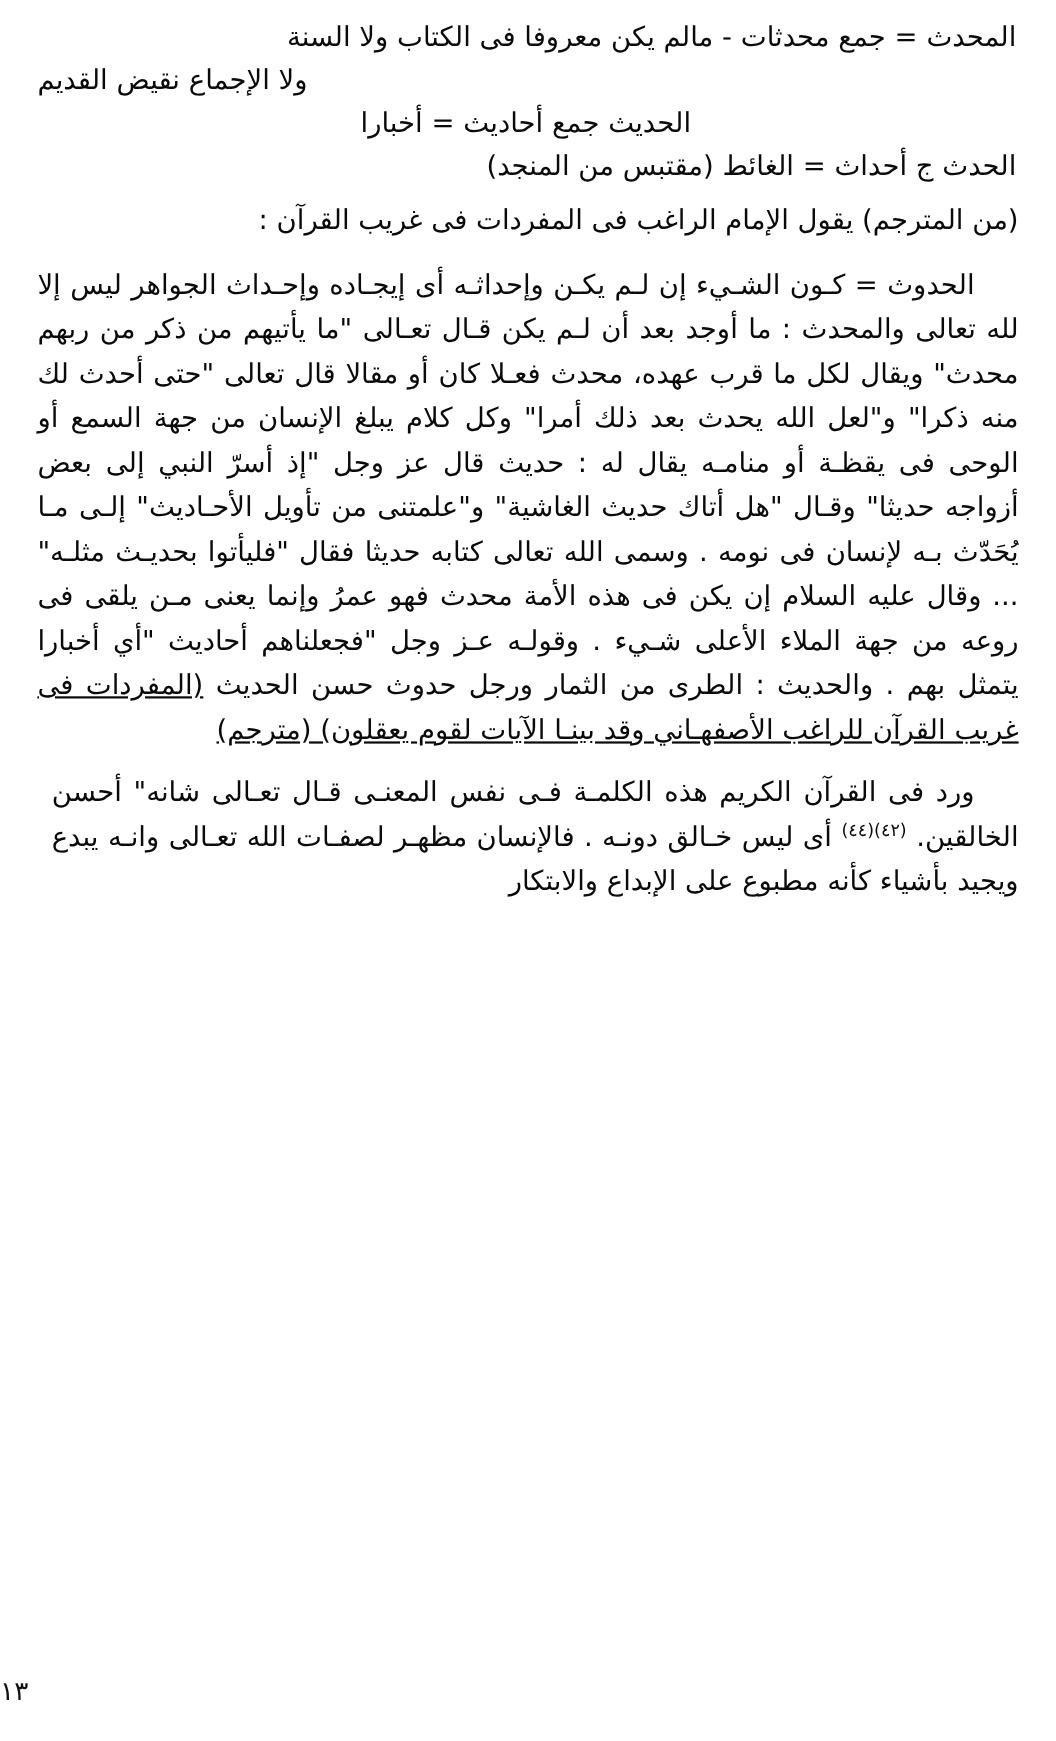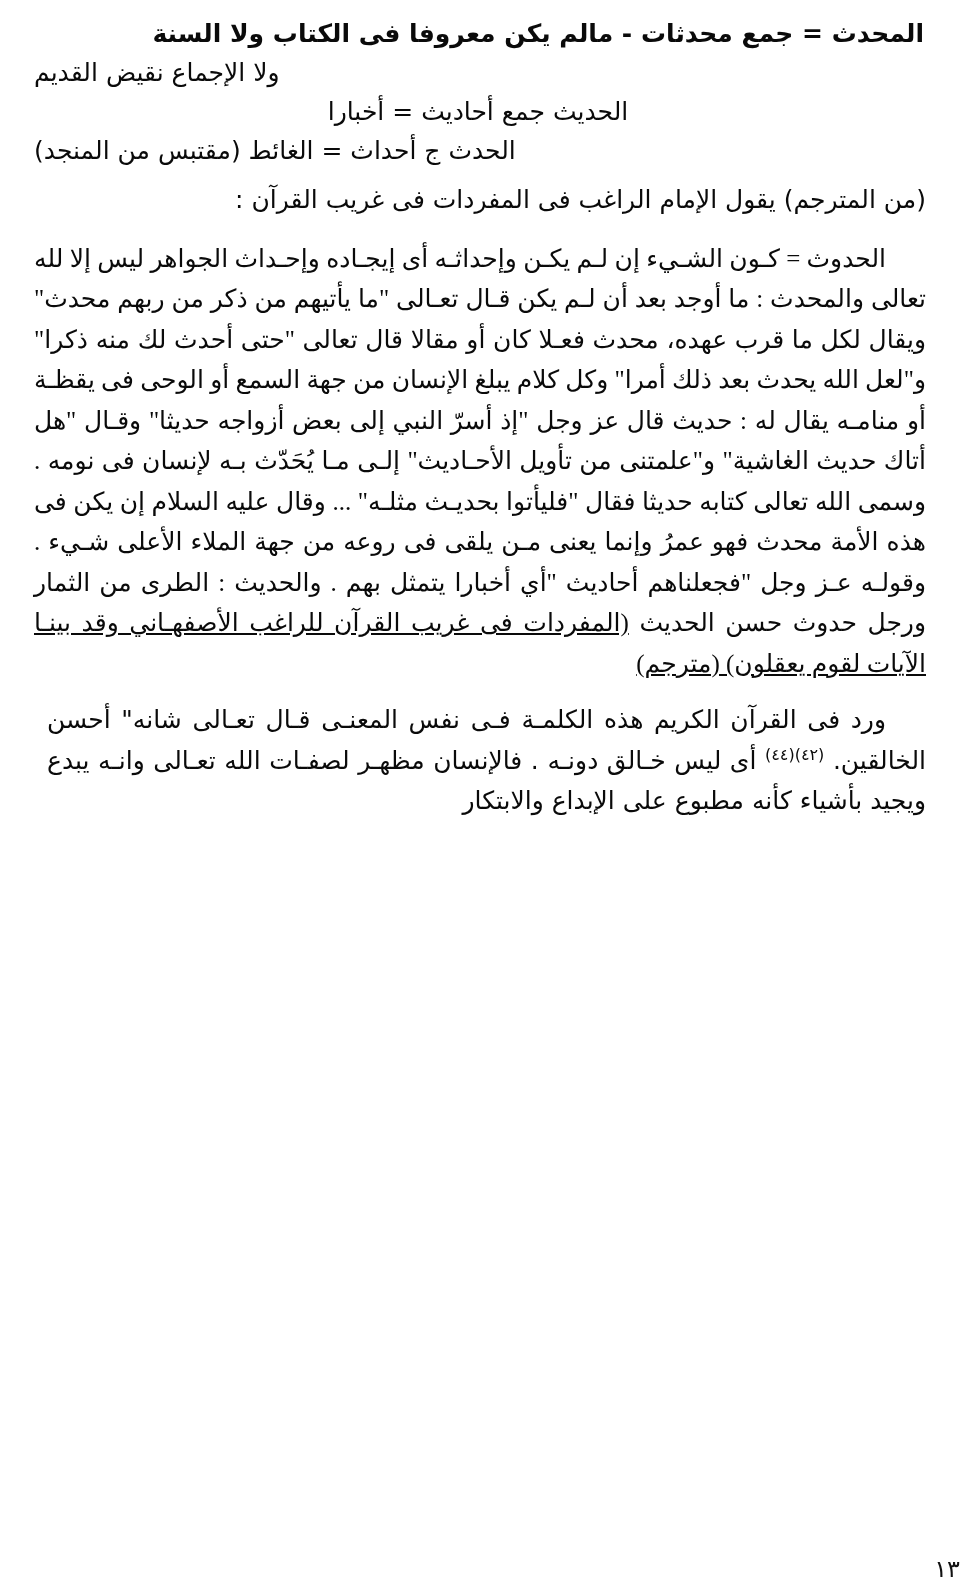--- a/index.html
+++ b/index.html
@@ -30,36 +30,35 @@
   .def-line {
     font-size: 25px;
     line-height: 1.56;
     direction: rtl;
     text-align: right;
     white-space: nowrap;
   }
   .def-line.l1 {
     text-align: right;
     padding-right: 2px;
-    font-weight: bold;
   }
   .def-line.l2 {
     text-align: left;
     padding-right: 36px;
   }
   .def-line.l3 {
     text-align: center;
     padding-right: 10px;
   }
   .def-line.l4 {
     text-align: center;
     padding-right: 4px;
   }
   .def-line.l5 {
-    text-align: left;
+    text-align: right;
     padding-right: 2px;
   }
 
   
   .para {
     font-size: 25px;
     line-height: 1.62;
     direction: rtl;
     text-align: justify;
     text-justify: inter-word;
@@ -72,41 +71,40 @@
     margin-top: 10px;
     text-align: right;
   }
   .lead-2 {
     margin-top: 2px;
     text-align: right;
   }
   .body-para {
     margin-top: 18px;
     text-indent: 40px;
-    font-family: Liberation Serif, serif;
   }
   .body-para-2 {
     margin-top: 16px;
     text-indent: 40px;
     margin-left: 13px;
   }
   .u {
     text-decoration: underline;
   }
   sup.fn {
     font-size: 16px;
     vertical-align: super;
     line-height: 0;
   }
   .page-number {
     position: absolute;
-    bottom: 0;
+    bottom: 32px;
     left: 0;
     right: 0;
-    text-align: right;
+    text-align: left;
     font-size: 24px;
     letter-spacing: 1px;
     color: #111;
   }
 </style>
 </head>
 <body>
 
 <div class="page">
 

